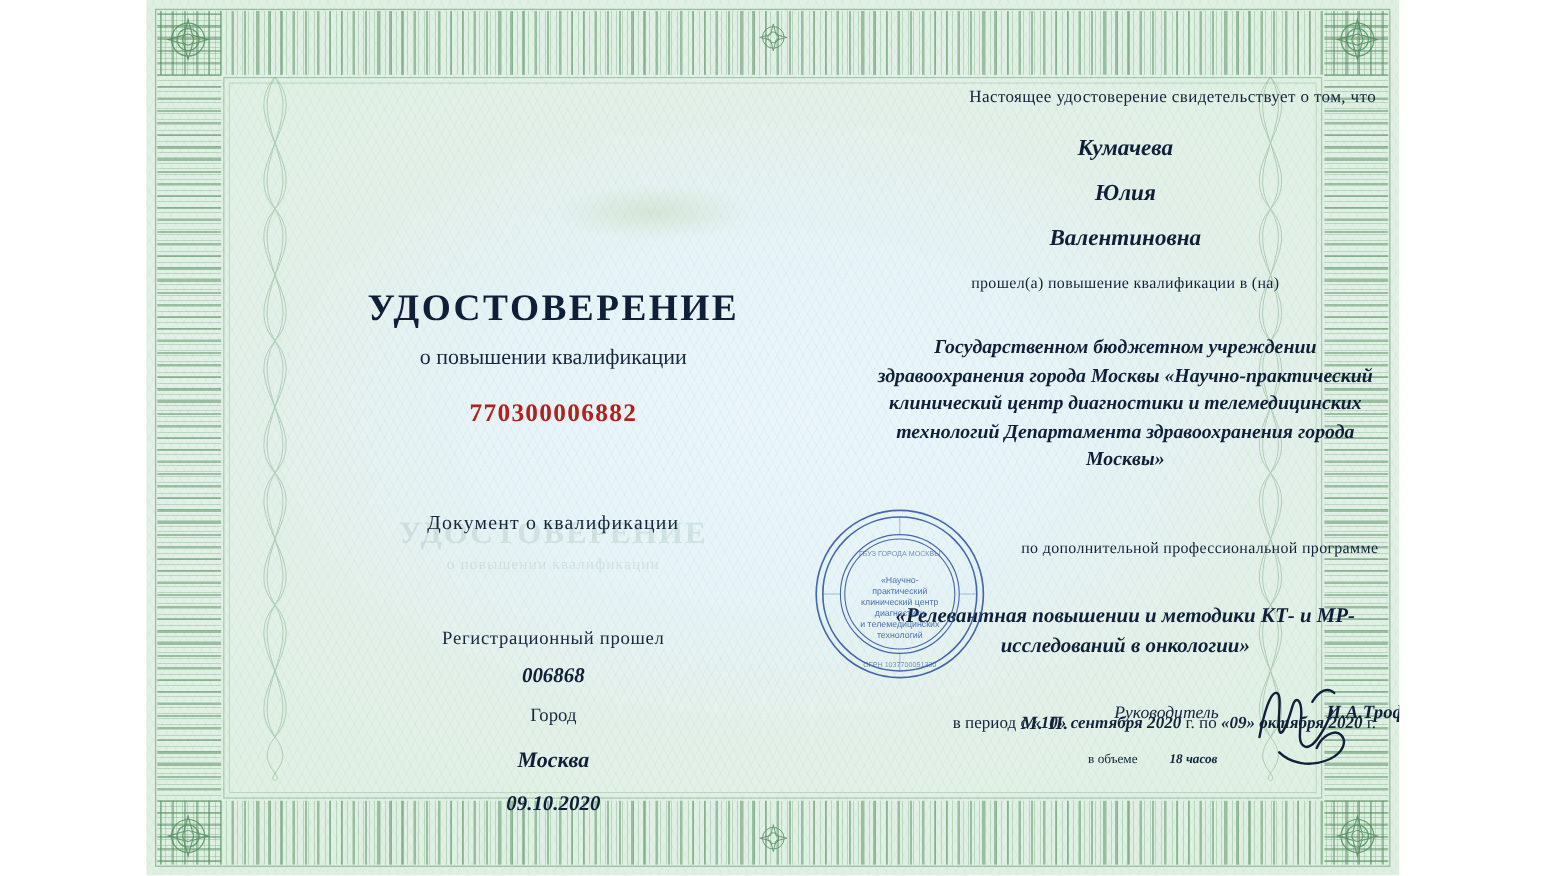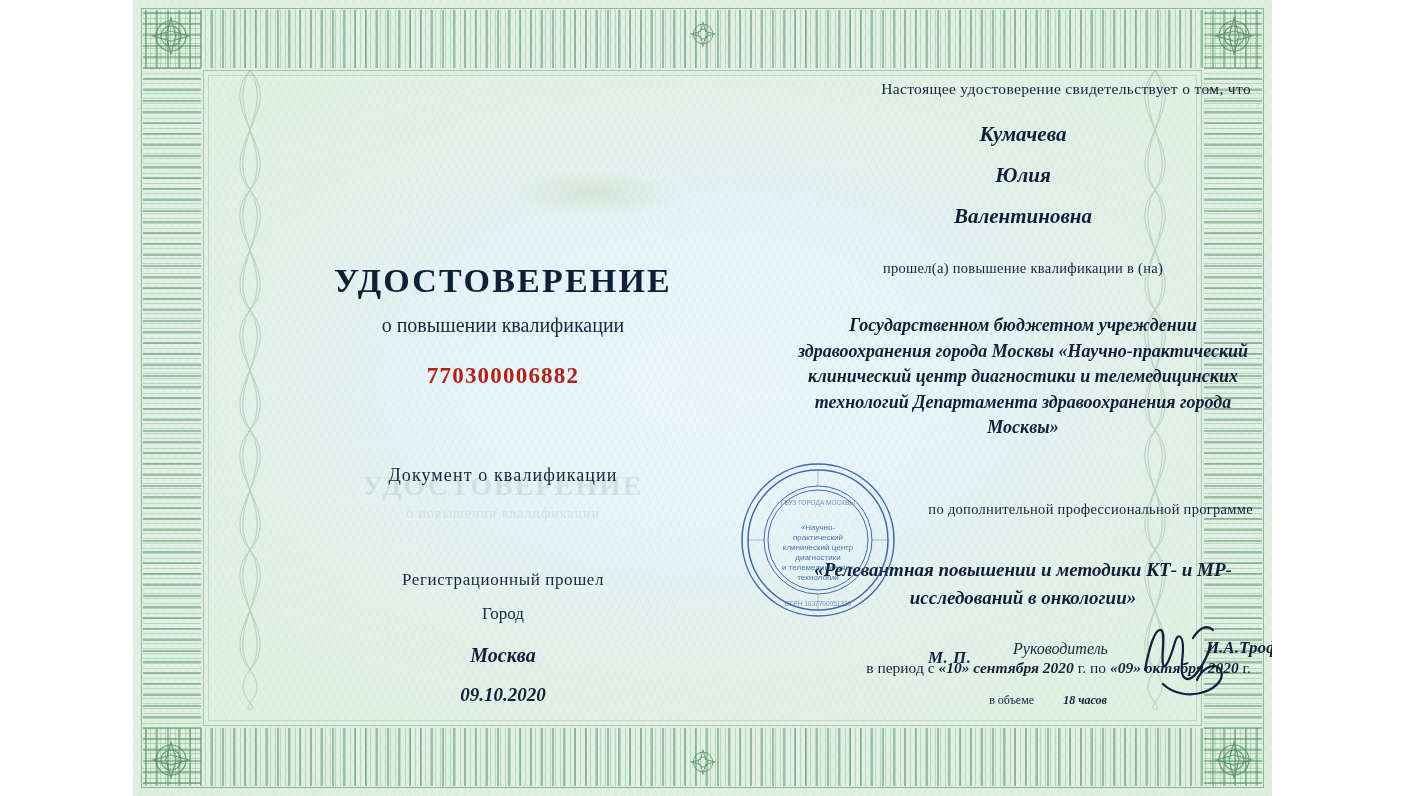--- a/index.html
+++ b/index.html
@@ -247,21 +247,21 @@
   }
   .name-line {
     font-size: 21px;
     font-weight: 700;
     font-style: italic;
     margin: 0 0 16px 0;
     text-align: center;
     color: #101f38;
   }
   .name-line.l2 { margin-bottom: 16px; }
-  .name-line.l3 { margin-bottom: 31px; font-family: Liberation Serif, serif; }
+  .name-line.l3 { margin-bottom: 21px; font-family: Liberation Serif, serif; }
 
   .passed {
     font-size: 14.5px;
     letter-spacing: .3px;
     text-align: center;
     margin: 0 0 36px 0;
   }
   .org {
     font-size: 18px;
     font-weight: 700;
@@ -459,20 +459,21 @@
         <span>УДОСТОВЕРЕНИЕ</span>
         <small>о повышении квалификации</small>
       </div>
 
       <div class="left-col">
         <h1 class="doc-title">УДОСТОВЕРЕНИЕ</h1>
         <div class="doc-subtitle">о повышении квалификации</div>
         <div class="doc-number">770300006882</div>
         <div class="qual-line">Документ  о  квалификации</div>
         <div class="reg-label">Регистрационный прошел</div>
+        <div class="reg-value">006868</div>
         <div class="city-label">Город</div>
         <div class="city-value">Москва</div>
         <div class="date-value">09.10.2020</div>
       </div>
 
       <div class="right-col">
         <div class="intro">Настоящее удостоверение свидетельствует о том, что</div>
         <div class="name-line l1">Кумачева</div>
         <div class="name-line l2">Юлия</div>
         <div class="name-line l3">Валентиновна</div>

